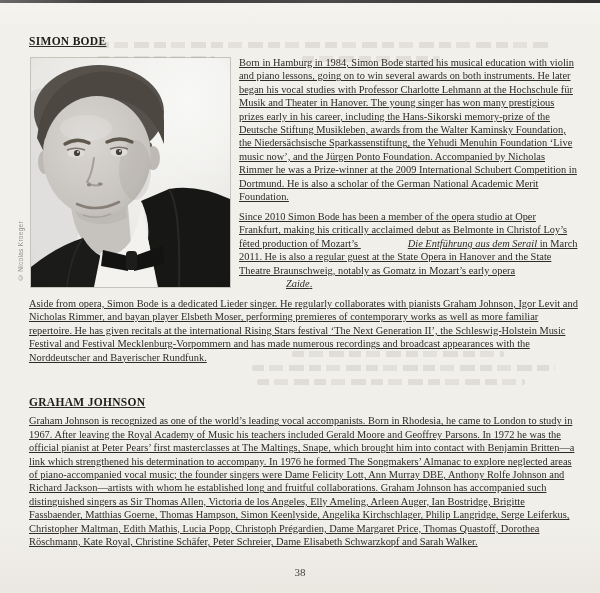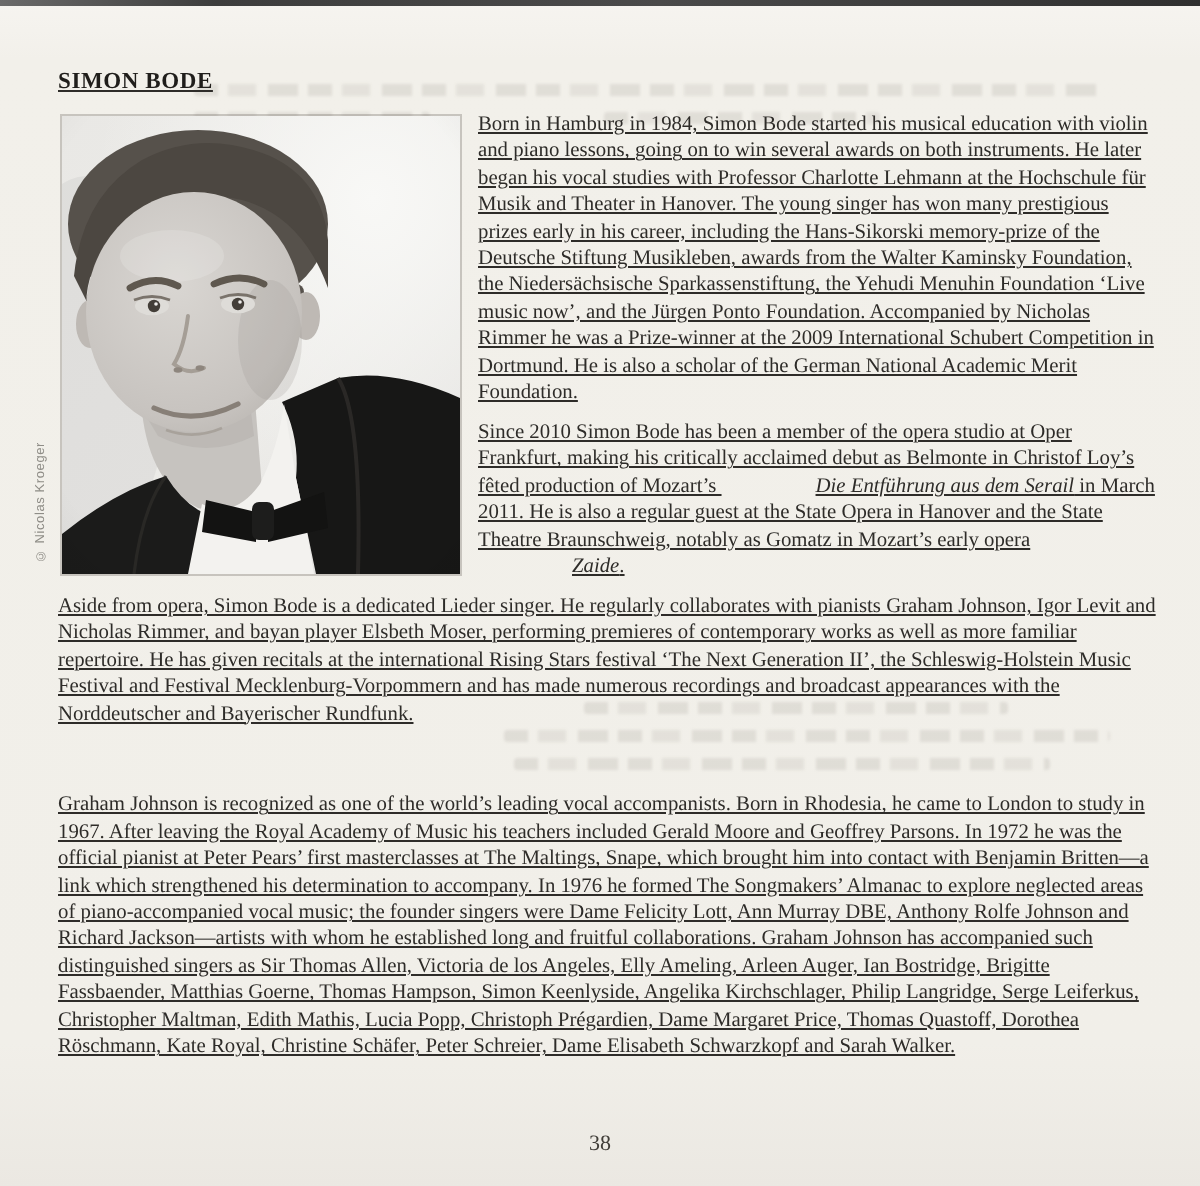--- a/index.html
+++ b/index.html
@@ -153,19 +153,20 @@
           <rect x="0" y="0" width="199" height="229" fill="url(#vig)"></rect>
         </svg>
       </div>
 
       <p class="body"><span>Born in Hamburg in 1984, Simon Bode started his musical education with violin and piano lessons, going on to win several awards on both instruments. He later began his vocal studies with Professor Charlotte Lehmann at the Hochschule für Musik and Theater in Hanover. The young singer has won many prestigious prizes early in his career, including the Hans-Sikorski memory-prize of the Deutsche Stiftung Musikleben, awards from the Walter Kaminsky Foundation, the Niedersächsische Sparkassenstiftung, the Yehudi Menuhin Foundation ‘Live music now’, and the Jürgen Ponto Foundation. Accompanied by Nicholas Rimmer he was a Prize-winner at the 2009 International Schubert Competition in Dortmund. He is also a scholar of the German National Academic Merit Foundation.</span></p>
       <p class="body"><span>Since 2010 Simon Bode has been a member of the opera studio at Oper Frankfurt, making his critically acclaimed debut as Belmonte in Christof Loy’s fêted production of Mozart’s </span><i>Die Entführung aus dem Serail</i><span> in March 2011. He is also a regular guest at the State Opera in Hanover and the State Theatre Braunschweig, notably as Gomatz in Mozart’s early opera </span><i>Zaide</i><span>.</span></p>
       <p class="body"><span>Aside from opera, Simon Bode is a dedicated Lieder singer. He regularly collaborates with pianists Graham Johnson, Igor Levit and Nicholas Rimmer, and bayan player Elsbeth Moser, performing premieres of contemporary works as well as more familiar repertoire. He has given recitals at the international Rising Stars festival ‘The Next Generation II’, the Schleswig-Holstein Music Festival and Festival Mecklenburg-Vorpommern and has made numerous recordings and broadcast appearances with the Norddeutscher and Bayerischer Rundfunk.</span></p>
     </section>
 
     <section class="section-graham">
+      <h2 class="heading">GRAHAM JOHNSON</h2>
       <p class="body"><span>Graham Johnson is recognized as one of the world’s leading vocal accompanists. Born in Rhodesia, he came to London to study in 1967. After leaving the Royal Academy of Music his teachers included Gerald Moore and Geoffrey Parsons. In 1972 he was the official pianist at Peter Pears’ first masterclasses at The Maltings, Snape, which brought him into contact with Benjamin Britten—a link which strengthened his determination to accompany. In 1976 he formed The Songmakers’ Almanac to explore neglected areas of piano-accompanied vocal music; the founder singers were Dame Felicity Lott, Ann Murray DBE, Anthony Rolfe Johnson and Richard Jackson—artists with whom he established long and fruitful collaborations. Graham Johnson has accompanied such distinguished singers as Sir Thomas Allen, Victoria de los Angeles, Elly Ameling, Arleen Auger, Ian Bostridge, Brigitte Fassbaender, Matthias Goerne, Thomas Hampson, Simon Keenlyside, Angelika Kirchschlager, Philip Langridge, Serge Leiferkus, Christopher Maltman, Edith Mathis, Lucia Popp, Christoph Prégardien, Dame Margaret Price, Thomas Quastoff, Dorothea Röschmann, Kate Royal, Christine Schäfer, Peter Schreier, Dame Elisabeth Schwarzkopf and Sarah Walker.</span></p>
     </section>
 
   </div>
 
   <div class="page-number">38</div>
 </div>
 
 </body></html>

